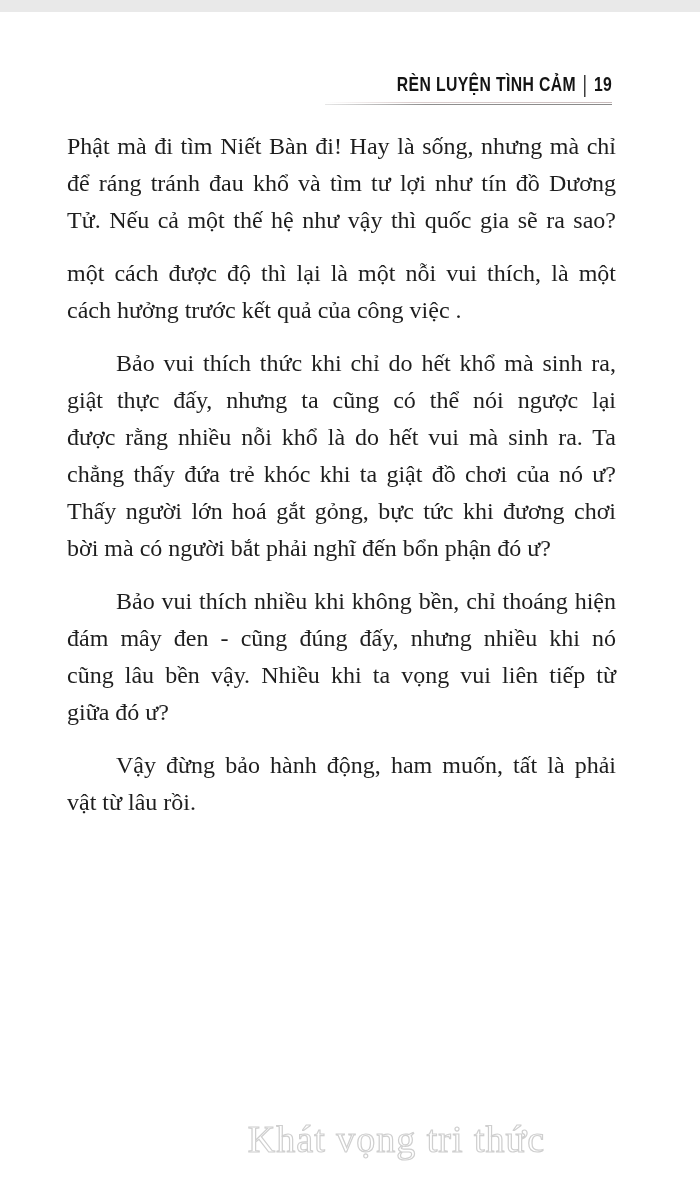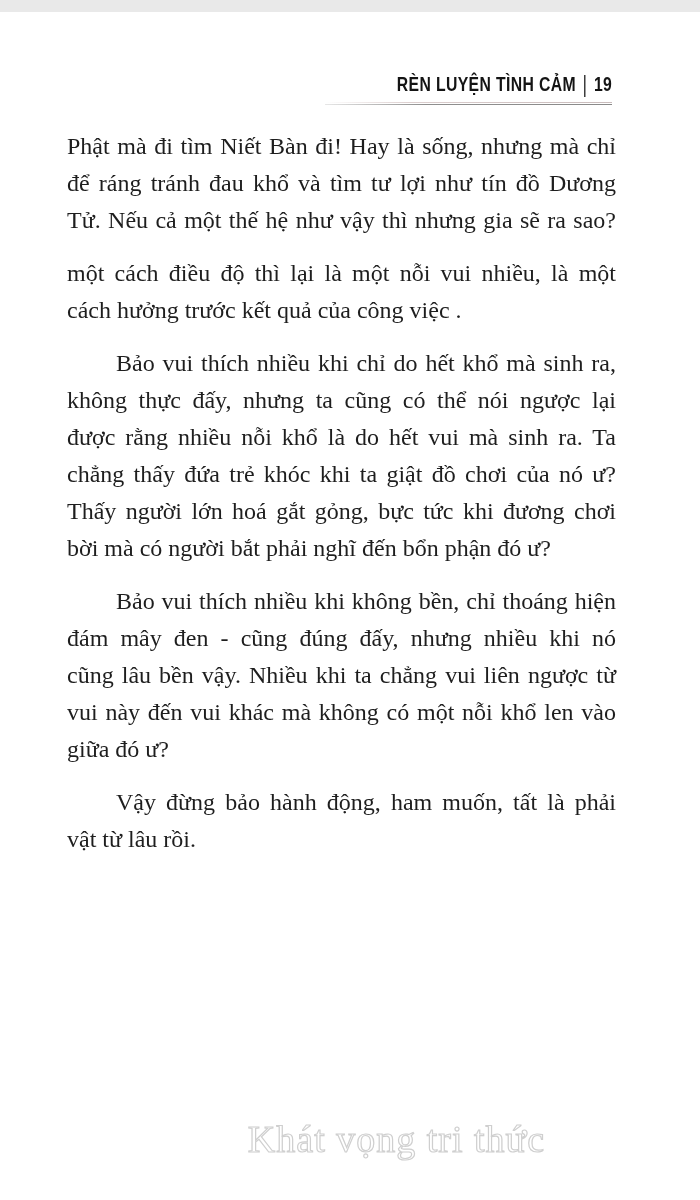--- a/index.html
+++ b/index.html
@@ -101,39 +101,38 @@
 
   <div class="header-rule">
     <div class="r1"></div>
     <div class="r2"></div>
   </div>
 
   <div class="body-text">
       <div class="para">
         <div class="line">Phật mà đi tìm Niết Bàn đi! Hay là sống, nhưng mà chỉ</div>
         <div class="line">để ráng tránh đau khổ và tìm tư lợi như tín đồ Dương</div>
-        <div class="line">Tử. Nếu cả một thế hệ như vậy thì nhưng gia sẽ ra sao?</div>
+        <div class="line">Tử. Nếu cả một thế hệ như vậy thì quốc gia sẽ ra sao?</div>
       </div>
       <div class="para">
-        <div class="line">một cách điều độ thì lại là một nỗi vui nhiều, là một</div>
+        <div class="line">một cách được độ thì lại là một nỗi vui thích, là một</div>
         <div class="line last">cách hưởng trước kết quả của công việc .</div>
       </div>
       <div class="para">
-        <div class="line ind">Bảo vui thích nhiều khi chỉ do hết khổ mà sinh ra,</div>
-        <div class="line">không thực đấy, nhưng ta cũng có thể nói ngược lại</div>
+        <div class="line ind">Bảo vui thích thức khi chỉ do hết khổ mà sinh ra,</div>
+        <div class="line">giật thực đấy, nhưng ta cũng có thể nói ngược lại</div>
         <div class="line">được rằng nhiều nỗi khổ là do hết vui mà sinh ra. Ta</div>
         <div class="line">chẳng thấy đứa trẻ khóc khi ta giật đồ chơi của nó ư?</div>
         <div class="line">Thấy người lớn hoá gắt gỏng, bực tức khi đương chơi</div>
         <div class="line last">bời mà có người bắt phải nghĩ đến bổn phận đó ư?</div>
       </div>
       <div class="para">
         <div class="line ind">Bảo vui thích nhiều khi không bền, chỉ thoáng hiện</div>
         <div class="line">đám mây đen - cũng đúng đấy, nhưng nhiều khi nó</div>
-        <div class="line">cũng lâu bền vậy. Nhiều khi ta chẳng vui liên ngược từ</div>
-        <div class="line">vui này đến vui khác mà không có một nỗi khổ len vào</div>
+        <div class="line">cũng lâu bền vậy. Nhiều khi ta vọng vui liên tiếp từ</div>
         <div class="line last">giữa đó ư?</div>
       </div>
       <div class="para">
         <div class="line ind">Vậy đừng bảo hành động, ham muốn, tất là phải</div>
         <div class="line last">vật từ lâu rồi.</div>
       </div>
     </div>
 
   <div class="wm wm-slogan">Khát vọng tri thức</div>
 

